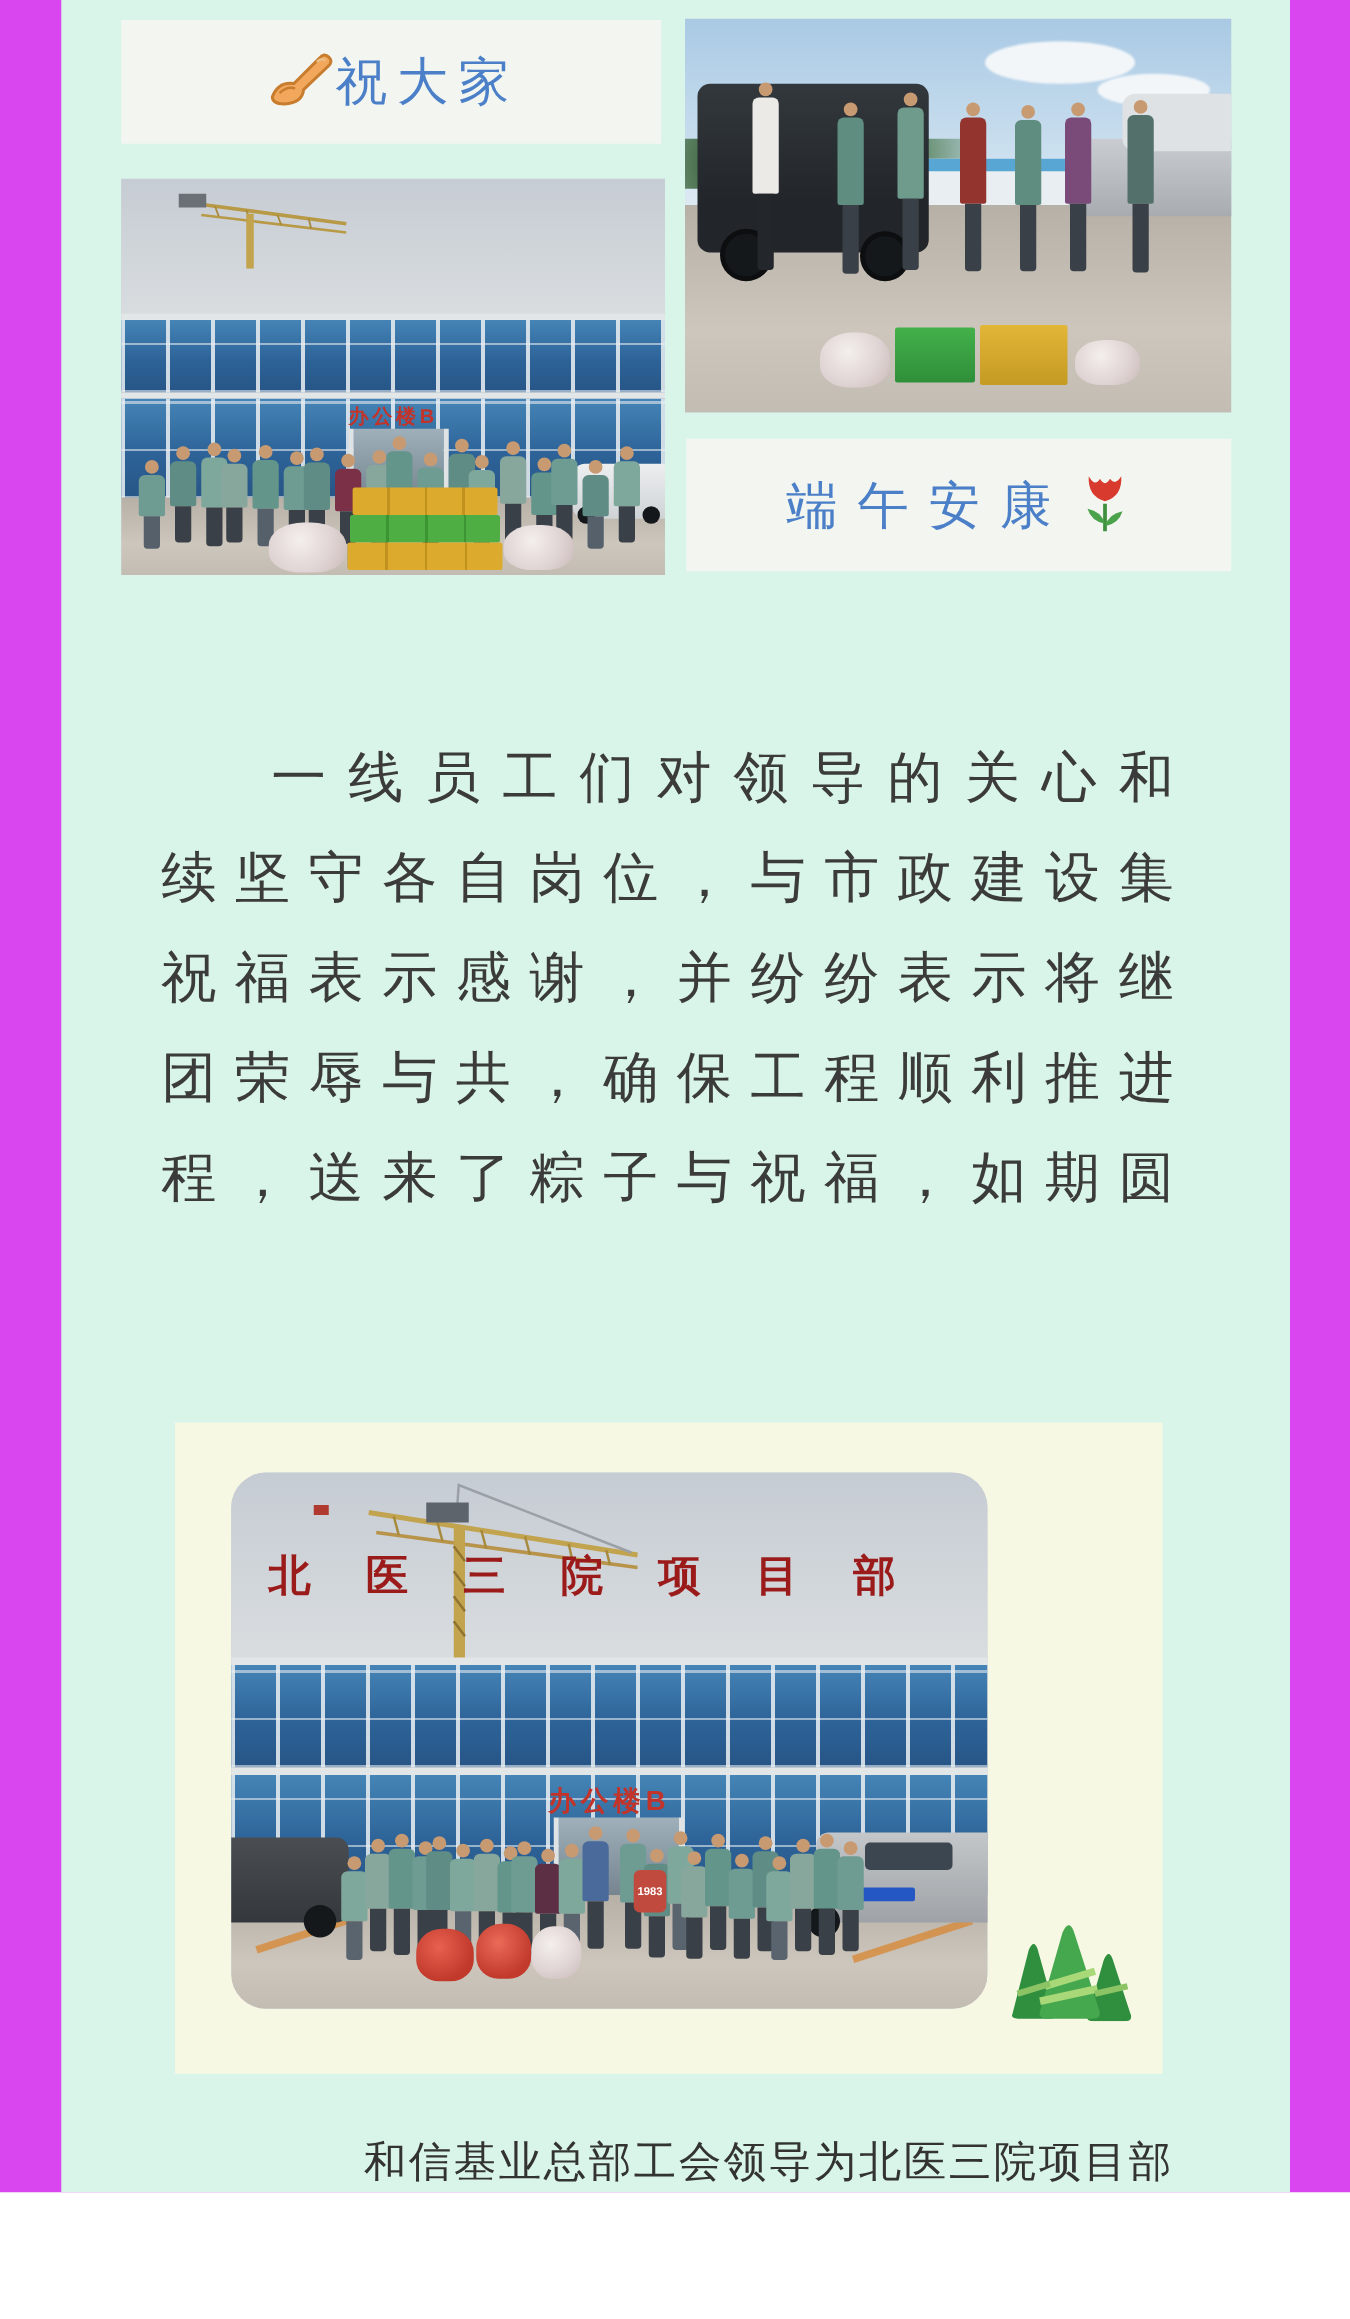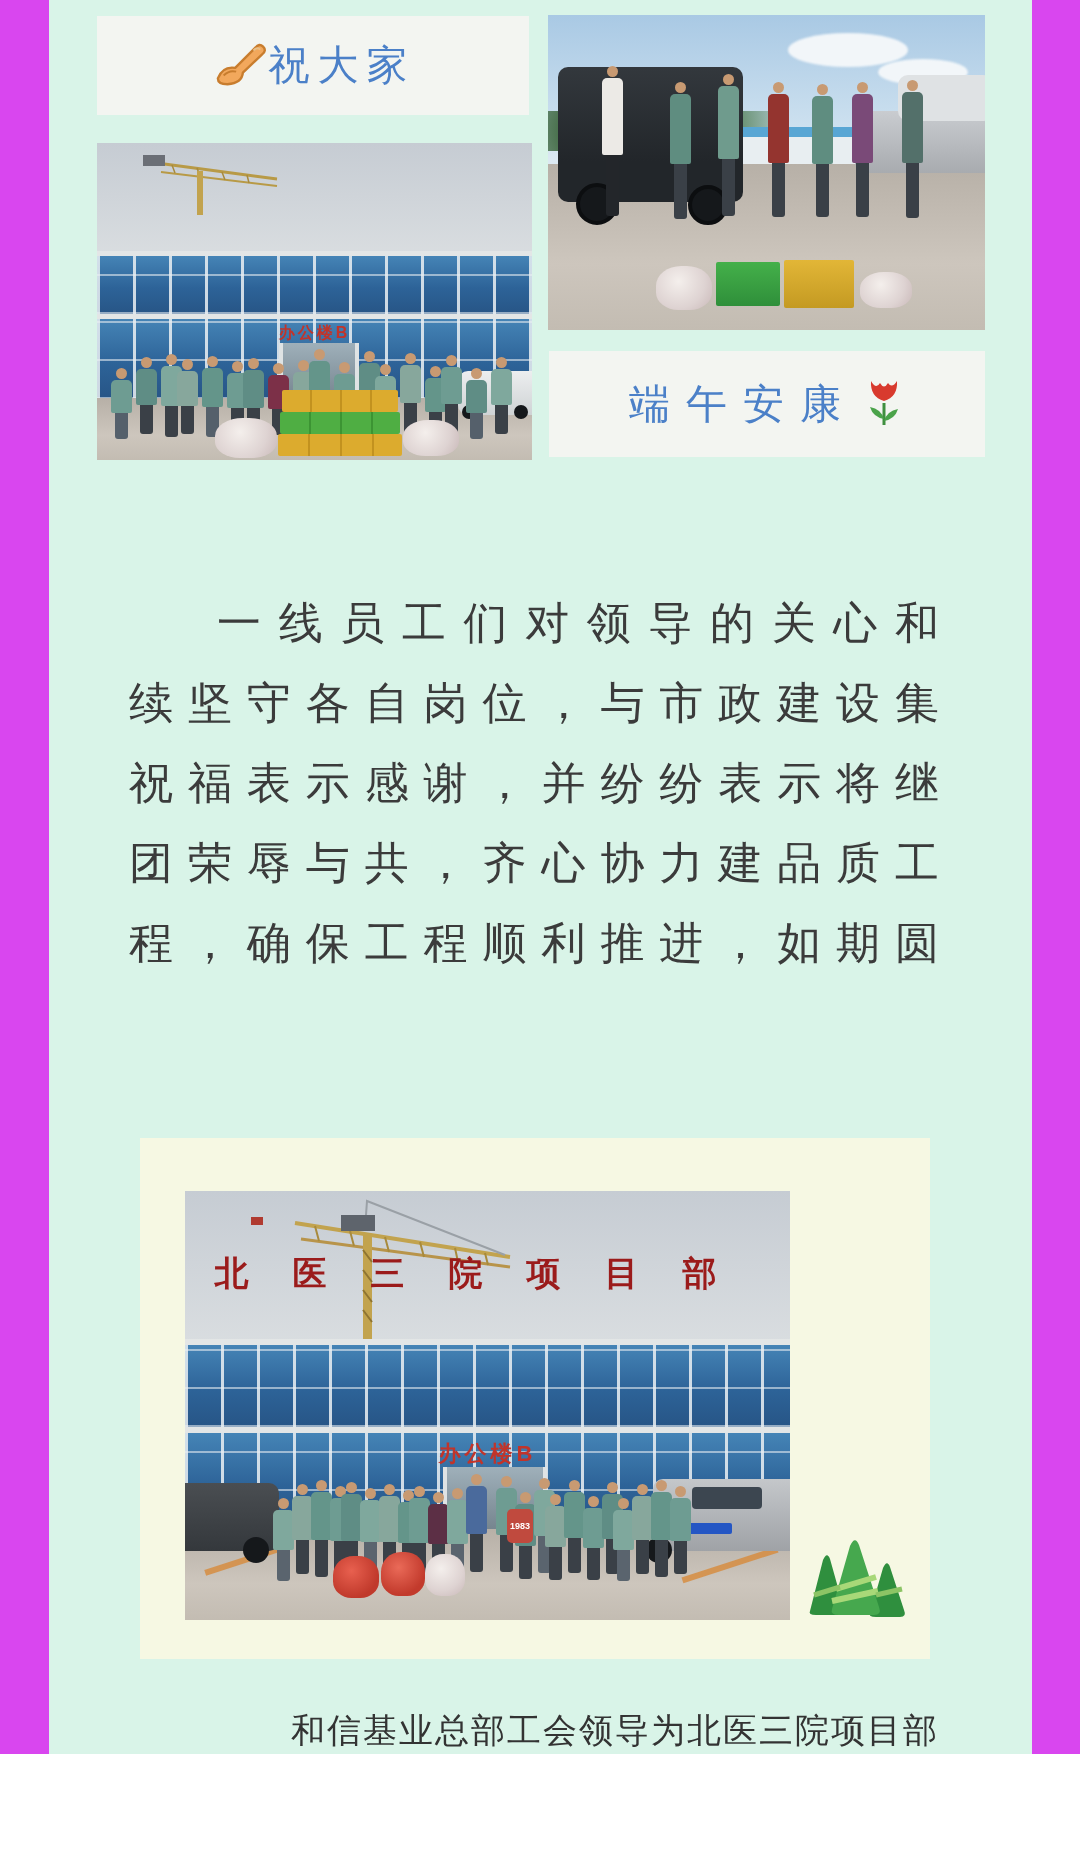--- a/index.html
+++ b/index.html
@@ -45,21 +45,21 @@
   .cloud{position:absolute;background:#f2f6f9;border-radius:50%;filter:blur(1px);}
 
   
   .paragraph{position:absolute;left:80px;top:583px;width:823px;color:#3b3b3b;font-size:44px;line-height:80px;letter-spacing:13px;}
   .paragraph .line{text-align:justify;text-align-last:justify;white-space:nowrap;}
   .paragraph .line.first{text-indent:2em;}
   .paragraph .line.last{text-align:left;text-align-last:left;}
 
   
   .frame{position:absolute;left:91px;top:1138px;width:790px;height:521px;background:#f6f8e3;}
-  #photo-framed{position:absolute;left:45px;top:53px;width:605px;height:429px;overflow:hidden;background:#c9ced4;}
+  #photo-framed{position:absolute;left:45px;top:40px;width:605px;height:429px;overflow:hidden;background:#c9ced4;border-radius:28px;}
   .zongzi{position:absolute;right:22px;bottom:42px;width:102px;height:84px;}
   .shirt-1983{position:absolute;width:26px;height:34px;background:#c04a3e;border-radius:5px;color:#ffffff;font-size:9px;text-align:center;line-height:34px;font-weight:bold;}
 
   
   .caption{position:absolute;left:80px;right:93px;top:1689px;text-align:right;color:#333333;font-size:34px;line-height:82px;letter-spacing:2px;}
 
   .parking-line{position:absolute;height:6px;background:#d78a3a;transform:rotate(-18deg);opacity:.8;}
 </style>
 </head>
 <body>
@@ -261,22 +261,22 @@
           <path d="M21 48 Q32 46 35 36 Q24 38 21 48 Z" fill="#4aa34a"></path>
           <path d="M8 8 q-1 16 13 20 q14 -4 13 -20 q-5 8 -9 2 q-4 7 -8 0 q-4 7 -9 -2 z" fill="#d83a2e"></path>
         </svg>
       </span>
     </div>
 
     <div class="paragraph">
       <div class="line first">一线员工们对领导的关心和</div>
       <div class="line">续坚守各自岗位，与市政建设集</div>
       <div class="line">祝福表示感谢，并纷纷表示将继</div>
-      <div class="line">团荣辱与共，齐心协力建品质工</div>
-      <div class="line">程，确保工程顺利推进，如期圆</div>
+      <div class="line">团荣辱与共，确保工程顺利推进</div>
+      <div class="line">程，送来了粽子与祝福，如期圆</div>
     </div>
 
     <div class="frame">
       <div class="photo" id="photo-framed">
         <div class="sky-gray" style="height:152px;"></div>
         <svg style="position:absolute;left:60px;top:4px;" width="330" height="150" viewBox="0 0 330 150">
           <path d="M50 28 L265 62" stroke="#c2a34e" stroke-width="4" fill="none"></path>
           <path d="M56 44 L265 72" stroke="#b8944a" stroke-width="3" fill="none"></path>
           <path d="M70 31 l4 15 M105 36 l4 15 M140 42 l4 15 M175 47 l4 15 M210 53 l3 14 M240 58 l3 12" stroke="#a88a3c" stroke-width="2"></path>
           <path d="M120 34 L122 6 L260 60" stroke="#9aa0a6" stroke-width="2" fill="none"></path>

